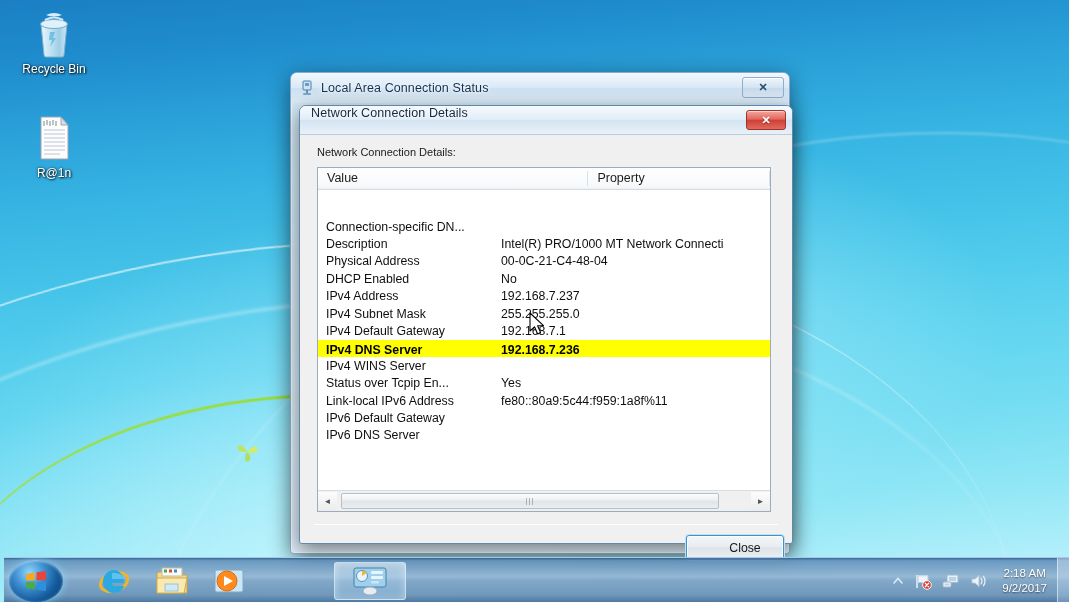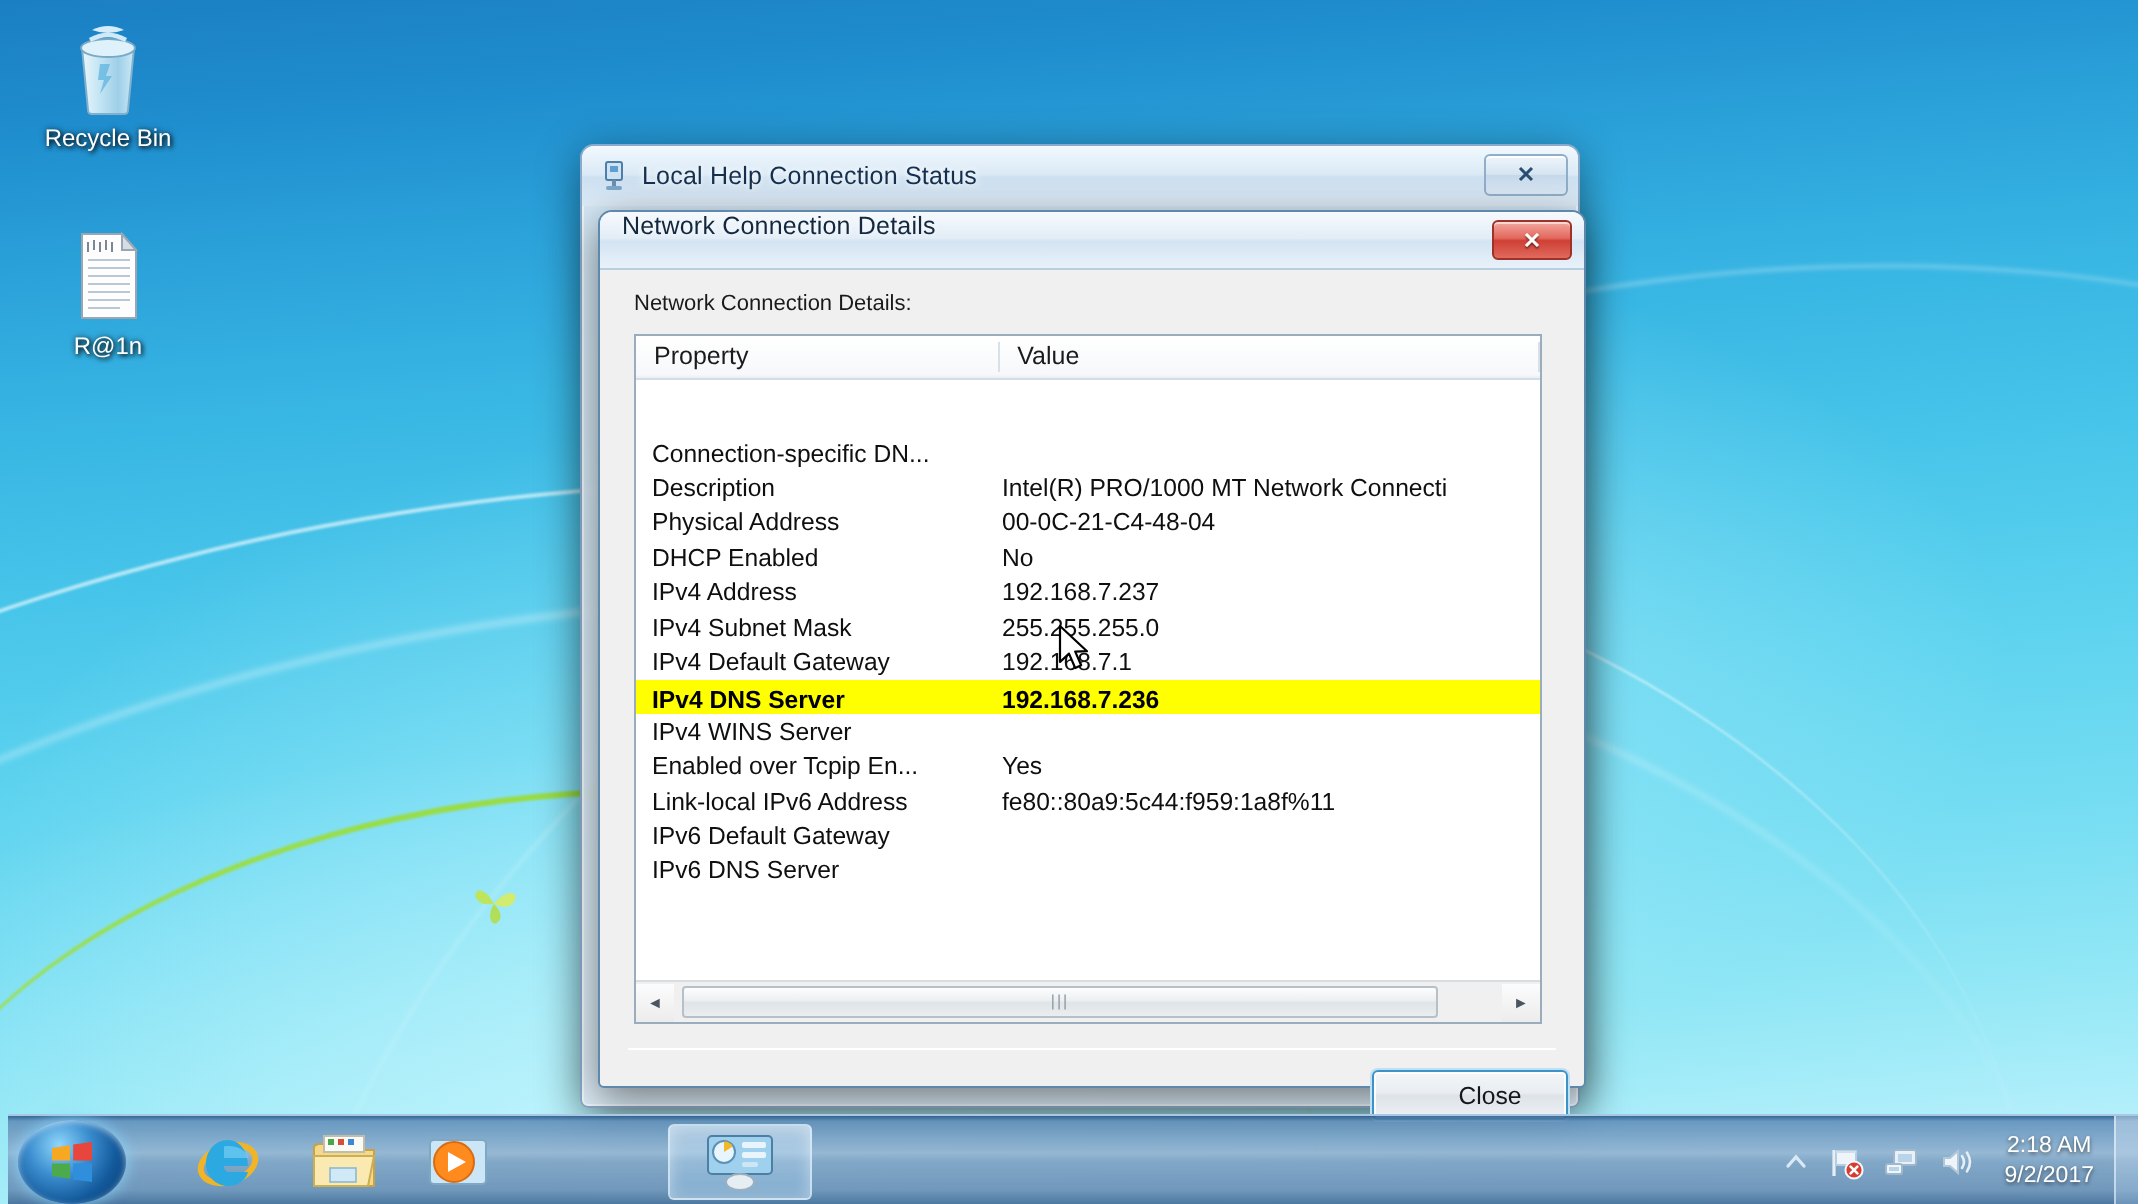--- a/index.html
+++ b/index.html
@@ -462,38 +462,38 @@
   </div>
 
   <div id="win-status">
     <div id="win-status-titlebar">
       <svg width="14" height="16" viewBox="0 0 14 16">
         <rect x="3" y="1" width="8" height="9" rx="1" fill="#cfe3f2" stroke="#4e7fa8" stroke-width="1"></rect>
         <rect x="5" y="3" width="4" height="3" fill="#5c9fd0"></rect>
         <rect x="6" y="10" width="2" height="3" fill="#6b8fae"></rect>
         <rect x="3" y="13" width="8" height="2" rx="1" fill="#7ca7c9"></rect>
       </svg>
-      <span id="status-title">Local Help Connection Status</span>
+      <span id="status-title">Local Area Connection Status</span>
       <div id="status-close">✕</div>
     </div>
   </div>
 
   <div id="win-details">
     <div id="win-details-titlebar">
       <span id="details-title">Network Connection Details</span>
       <div id="details-close">✕</div>
     </div>
 
     <div id="details-body">
       <div id="details-label">Network Connection Details:</div>
 
       <div id="listview">
         <div id="lv-header">
+          <div class="lv-col" id="col-value">Value</div>
           <div class="lv-col" id="col-property">Property</div>
-          <div class="lv-col" id="col-value">Value</div>
         </div>
         <div id="lv-rows">
             <div class="lv-row">
               <span class="prop">Connection-specific DN...</span>
               <span class="val"></span>
             </div>
             <div class="lv-row">
               <span class="prop">Description</span>
               <span class="val">Intel(R) PRO/1000 MT Network Connecti</span>
             </div>
@@ -519,21 +519,21 @@
             </div>
             <div class="lv-row hl">
               <span class="prop">IPv4 DNS Server</span>
               <span class="val">192.168.7.236</span>
             </div>
             <div class="lv-row">
               <span class="prop">IPv4 WINS Server</span>
               <span class="val"></span>
             </div>
             <div class="lv-row">
-              <span class="prop">Enabled over Tcpip En...</span>
+              <span class="prop">Status over Tcpip En...</span>
               <span class="val">Yes</span>
             </div>
             <div class="lv-row">
               <span class="prop">Link-local IPv6 Address</span>
               <span class="val">fe80::80a9:5c44:f959:1a8f%11</span>
             </div>
             <div class="lv-row">
               <span class="prop">IPv6 Default Gateway</span>
               <span class="val"></span>
             </div>

